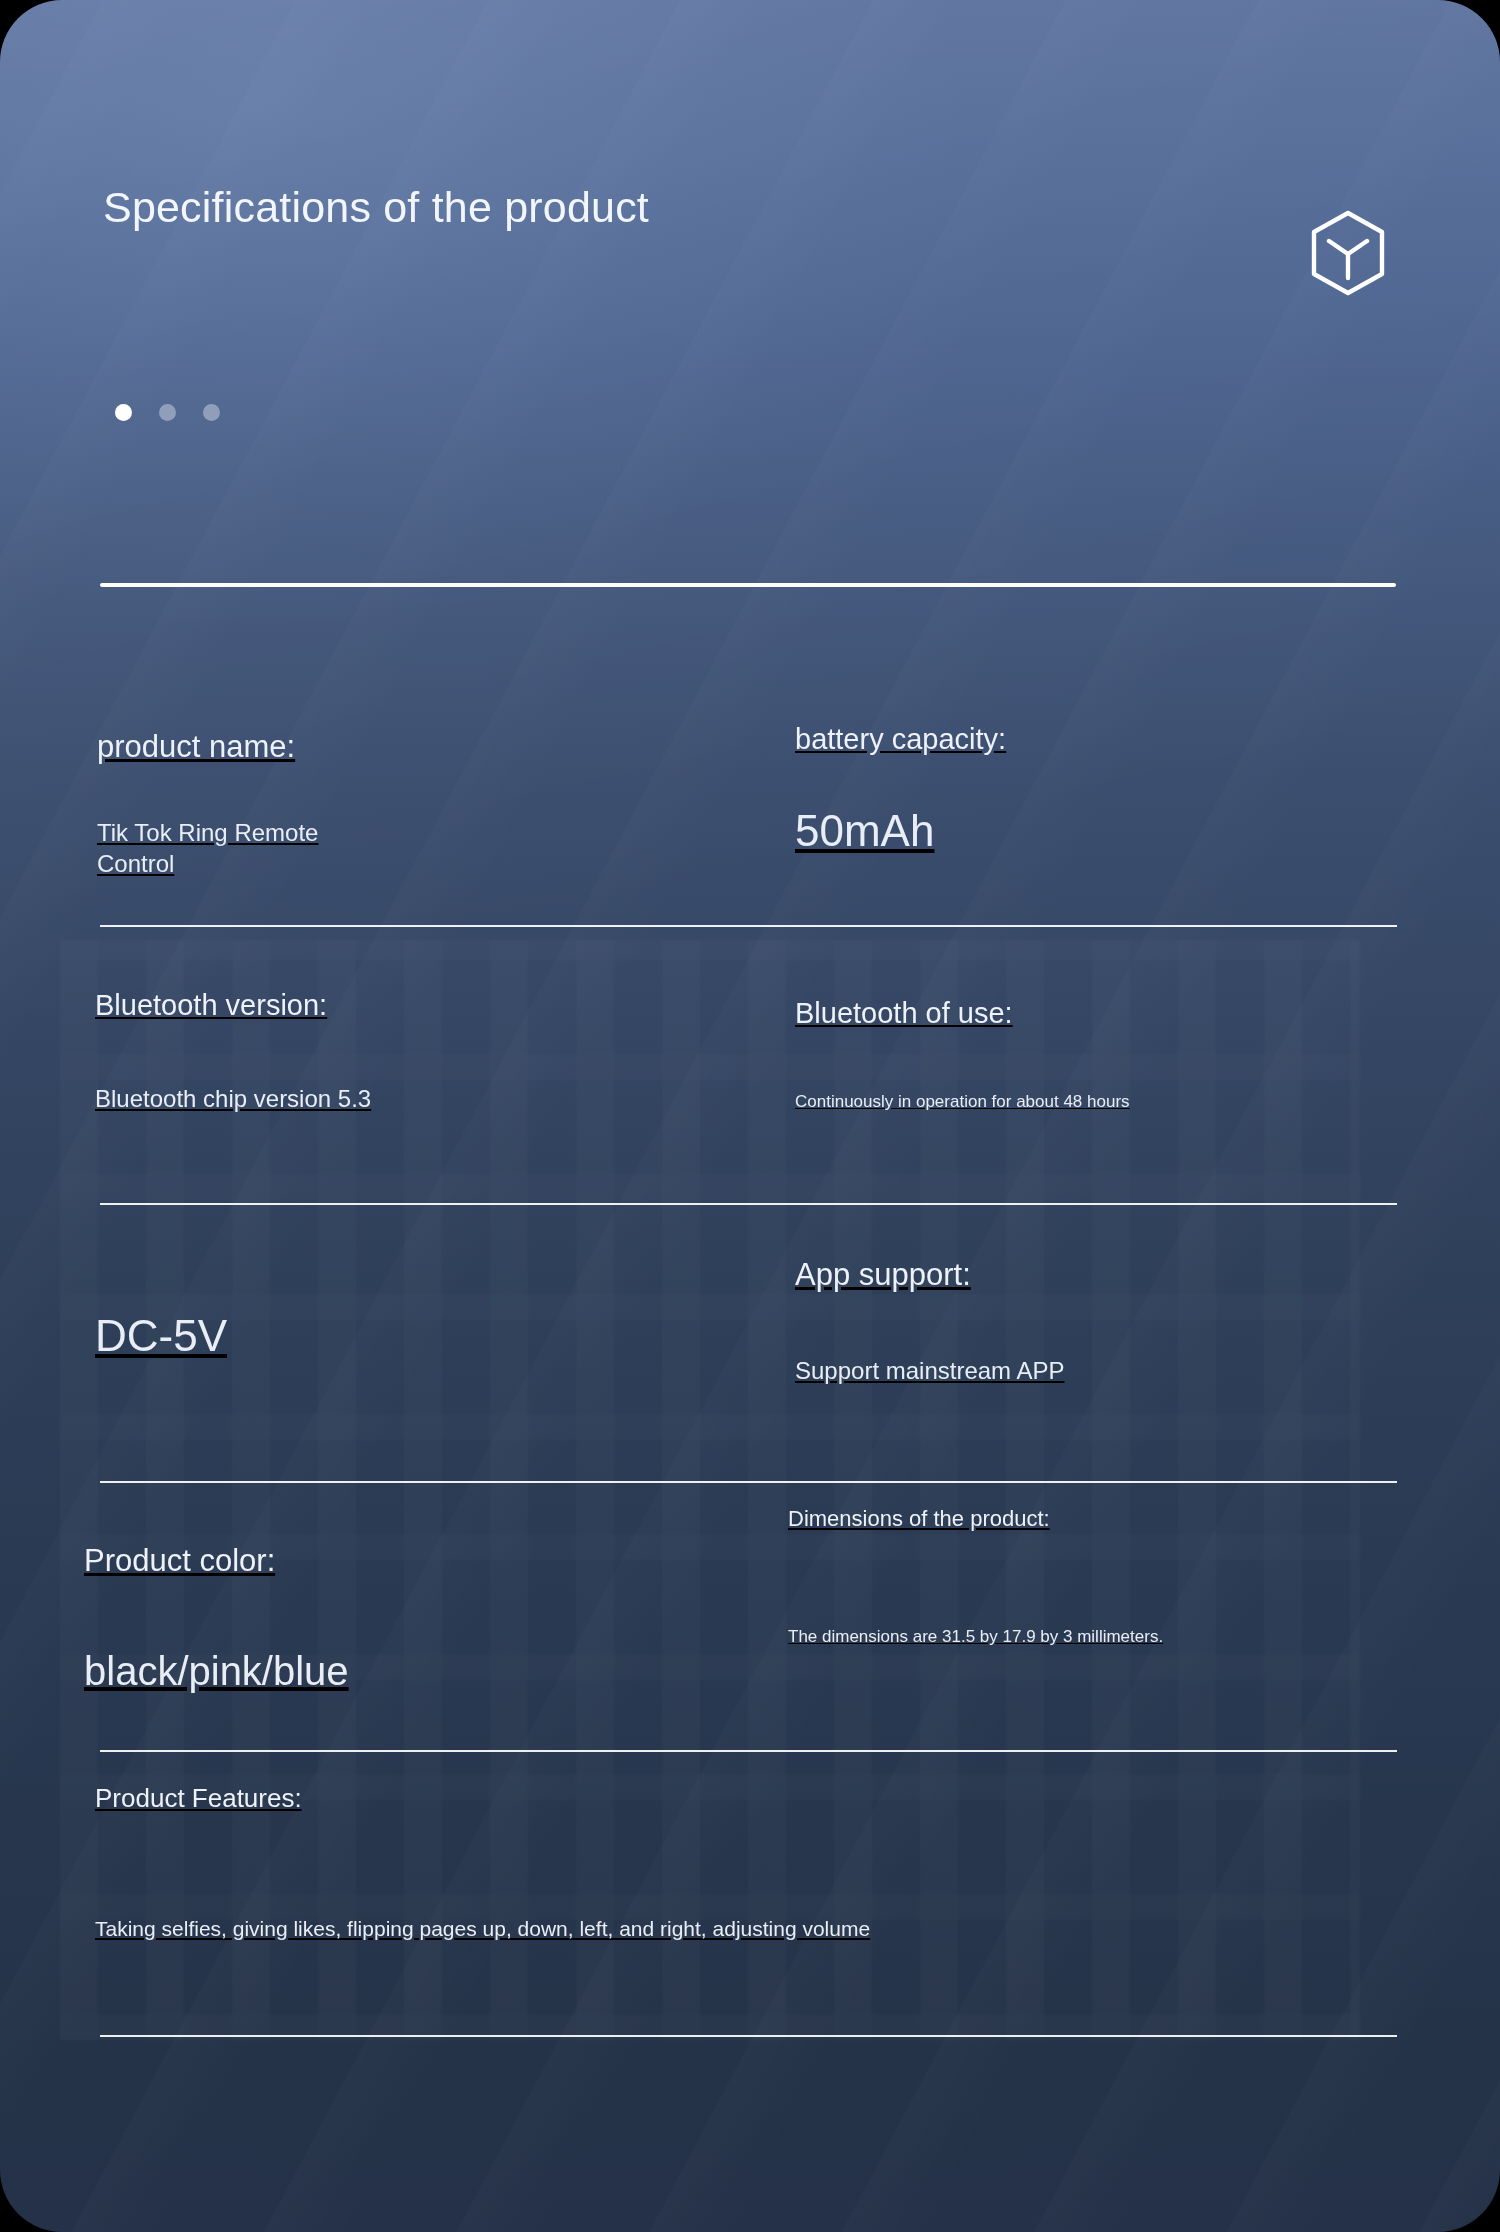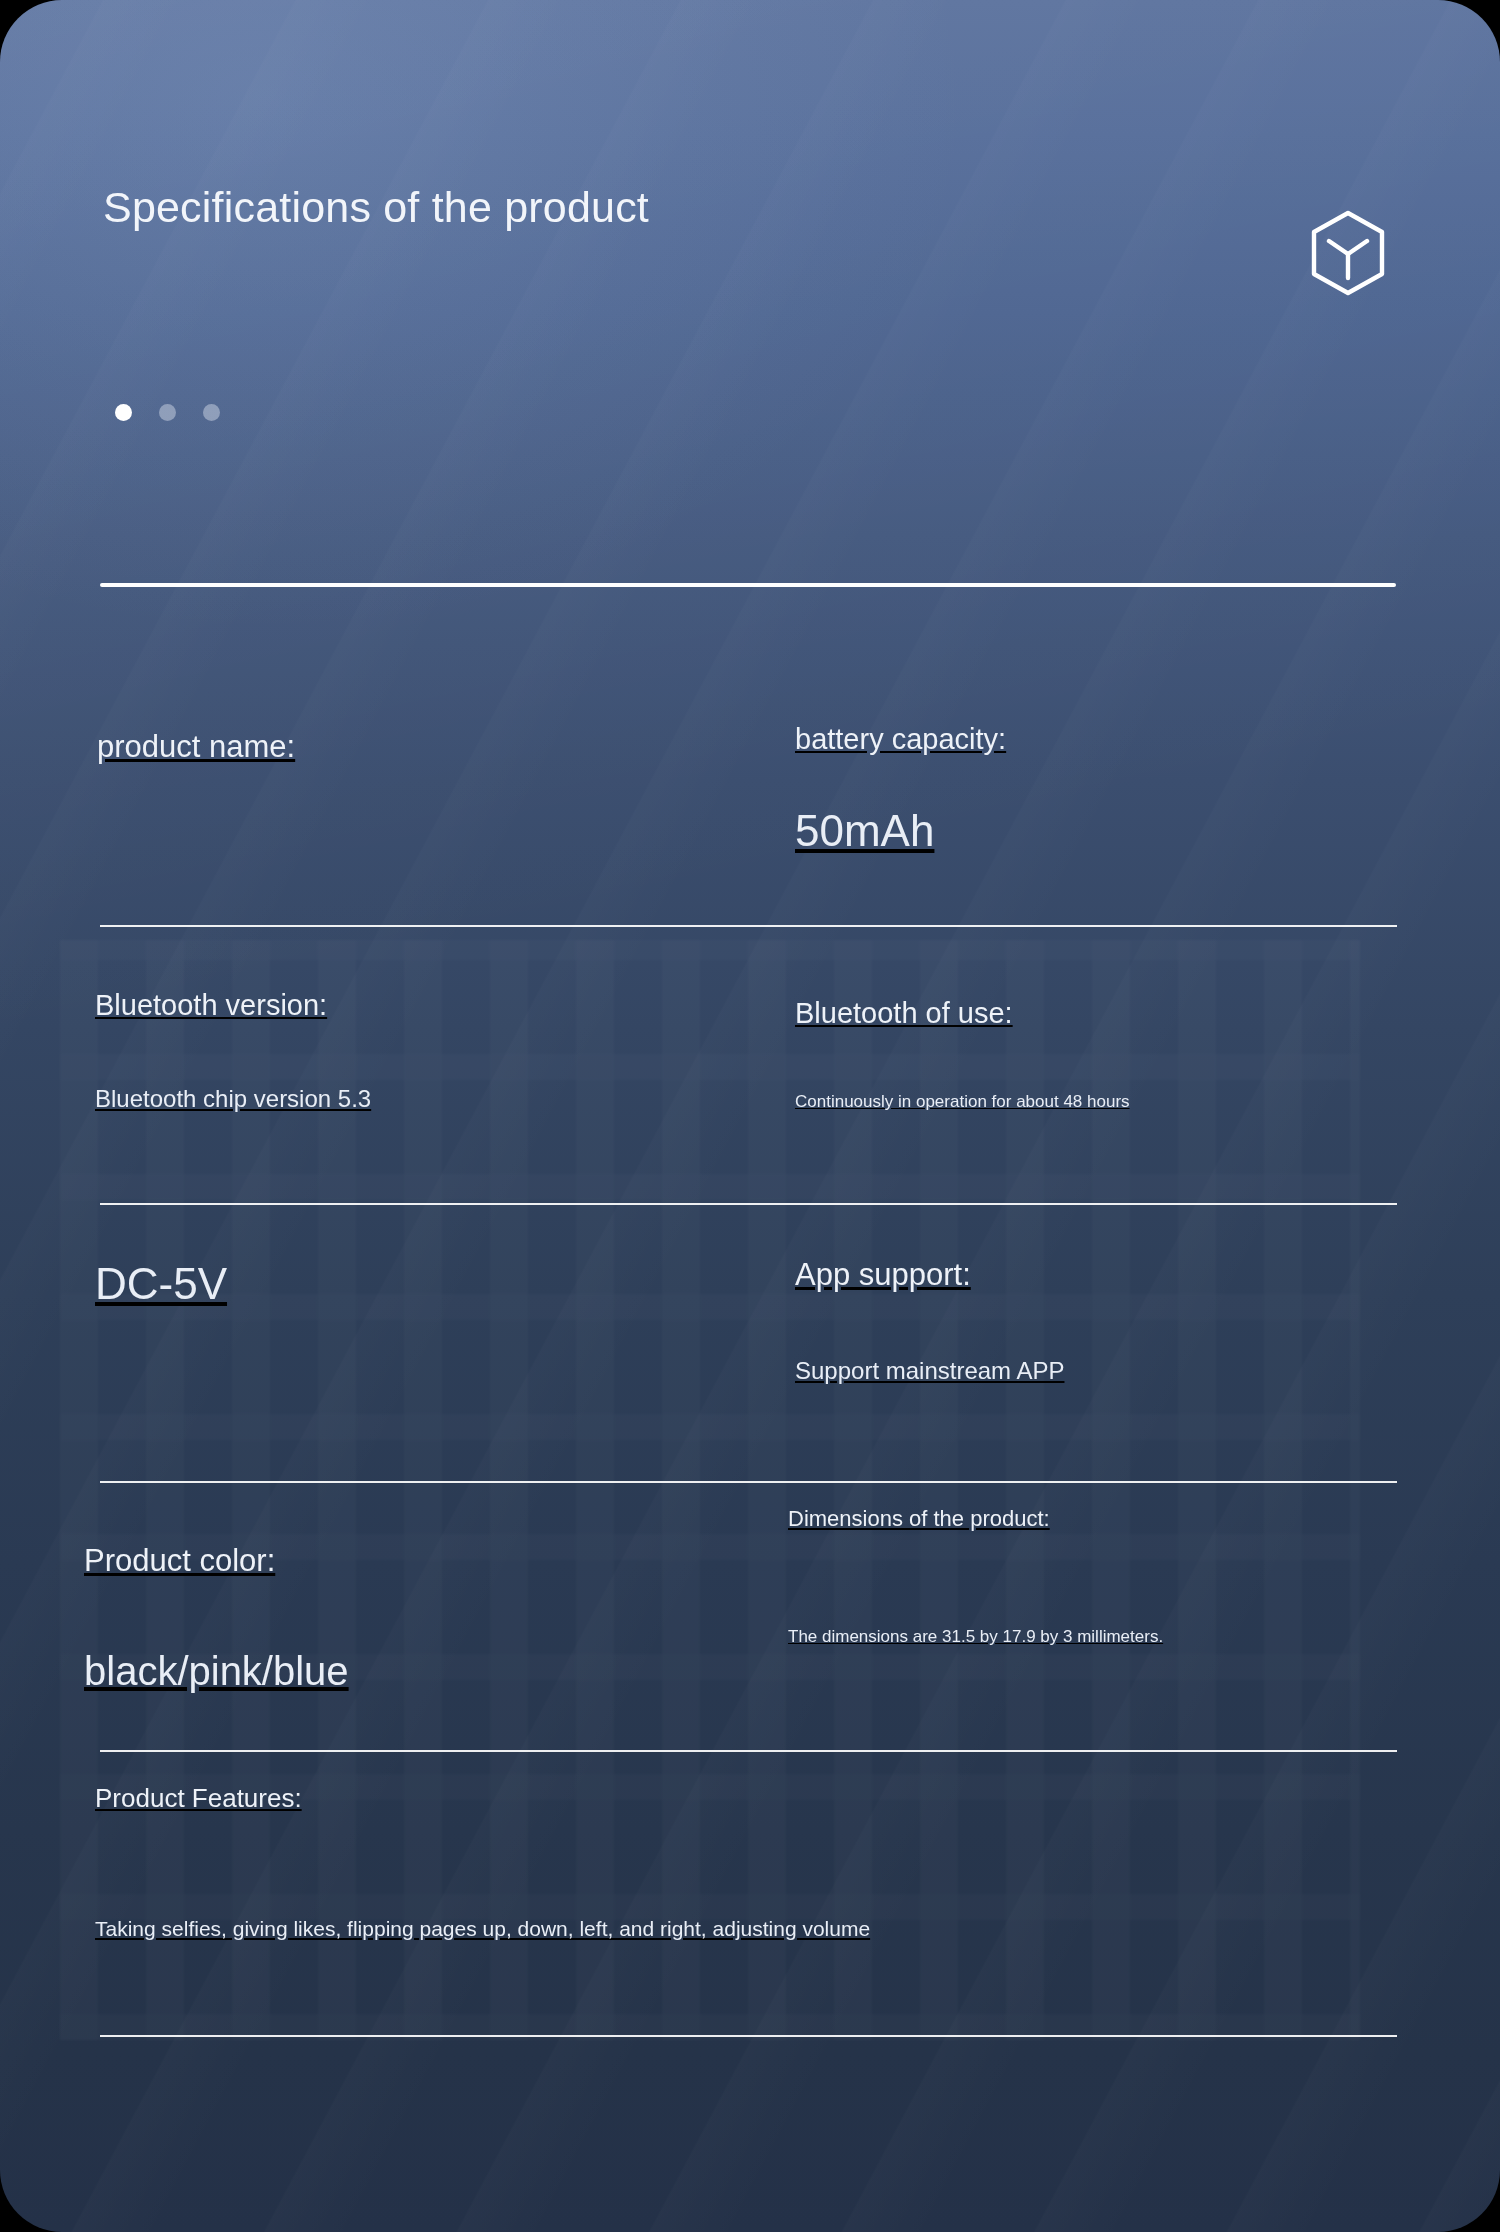--- a/index.html
+++ b/index.html
@@ -136,39 +136,40 @@
         <span class="dot"></span>
         <span class="dot"></span>
       </div>
 
       <div class="rule-thick"></div>
 
       <div class="rows">
 
         <div class="cell" style="left:97px;  top:728px; width:620px;">
           <span class="k k-xl">product name:</span>
+          <span class="v v-md" style="margin-top:52px;width:300px;">Tik Tok Ring Remote Control</span>
         </div>
         <div class="cell" style="left:795px; top:722px; width:600px;">
           <span class="k k-lg">battery capacity:</span>
           <span class="v v-xxl" style="margin-top:48px;">50mAh</span>
         </div>
         <div class="rule-thin" style="top:925px;"></div>
 
         <div class="cell" style="left:95px;  top:988px; width:620px;">
           <span class="k k-lg">Bluetooth version:</span>
           <span class="v v-md" style="margin-top:60px;">Bluetooth chip version 5.3</span>
         </div>
         <div class="cell" style="left:795px; top:996px; width:600px;">
           <span class="k k-lg">Bluetooth of use:</span>
           <span class="v v-xs" style="margin-top:60px;">Continuously in operation for about 48 hours</span>
         </div>
         <div class="rule-thin" style="top:1203px;"></div>
 
         <div class="cell" style="left:95px;  top:1258px; width:620px;">
-          <span class="v v-xxl" style="">DC-5V</span>
+          <span class="v v-xxl" style="margin-top:52px;">DC-5V</span>
         </div>
         <div class="cell" style="left:795px; top:1256px; width:600px;">
           <span class="k k-xl">App support:</span>
           <span class="v v-md" style="margin-top:62px;">Support mainstream APP</span>
         </div>
         <div class="rule-thin" style="top:1481px;"></div>
 
         <div class="cell" style="left:84px;  top:1515px; width:620px;margin-top:27px;">
           <span class="k k-xl">Product color:</span>
           <span class="v v-xl" style="margin-top:68px;">black/pink/blue</span>

